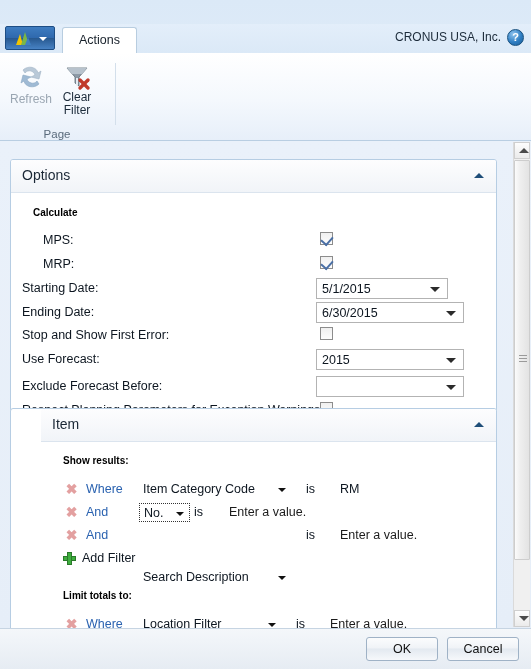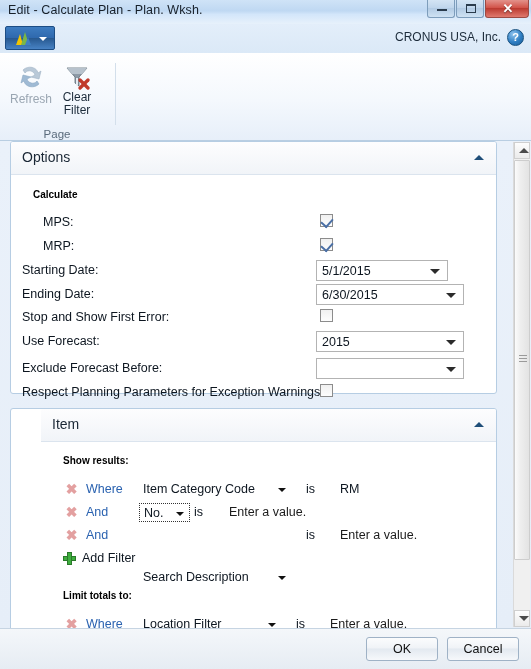--- a/index.html
+++ b/index.html
@@ -439,44 +439,31 @@
     cursor: default;
   }
   .dlgbtn.ok { right: 93px; }
   .dlgbtn.cancel { right: 12px; }
 </style>
 </head>
 <body>
 
 <div id="window">
 
-  <div class="titlebar">
-    <div class="title-text">Edit - Calculate Plan - Plan. Wksh.</div>
-    <div class="winbtns">
-      <div class="winbtn">
-        <span class="glyph-min"></span>
-      </div>
-      <div class="winbtn">
-        <span class="glyph-max"></span>
-      </div>
-      <div class="winbtn close">
-        <span class="glyph-close">✕</span>
-      </div>
-    </div>
-  </div>
 
   <div class="tabstrip">
     <div class="navbtn">
       <svg class="logo" viewBox="0 0 17 15">
         <polygon points="1,14 5,3 8,14" fill="#f2c500"></polygon>
         <polygon points="6,14 10,1 14,14" fill="#7ab648"></polygon>
         <polygon points="10,14 13,6 16,14" fill="#3f7fc1"></polygon>
       </svg>
       <span class="caret"></span>
     </div>
+    <div class="tab">Actions</div>
     <div class="company">CRONUS USA, Inc.</div>
     <div class="helpbtn">?</div>
   </div>
 
   <div class="ribbon">
     <div class="ribgroup">
 
       <div class="ribbtn disabled" style="left:6px;">
         <svg class="ribicon" viewBox="0 0 28 28">
           <path d="M6 7 C11 2, 20 4, 21 10 L24 8 L22 16 L14 14 L18 12 C17 8, 11 6, 8 10 Z" fill="#b9c9d8" stroke="#9fb2c4" stroke-width="0.6"></path>
@@ -498,21 +485,21 @@
         <div class="lbl" style="top:30px;line-height:13px;"><span>Clear</span><br><span>Filter</span></div>
       </div>
 
       <div class="sep"></div>
       <div class="grouplabel">Page</div>
     </div>
   </div>
 
   <div class="content">
 
-    <div class="panel" style="top:0; height:253px;">
+    <div class="panel" style="top:18px; height:253px;">
       <div class="panel-head">
         <div class="panel-title">Options</div>
         <div class="chev"></div>
       </div>
       <div class="panel-body">
 
         <div class="grouphead" style="left:22px; top:14px;">Calculate</div>
 
         <div class="flabel" style="left:32px; top:40px;">MPS:</div>
         <div class="cbox checked" style="left:309px; top:39px;"></div>

